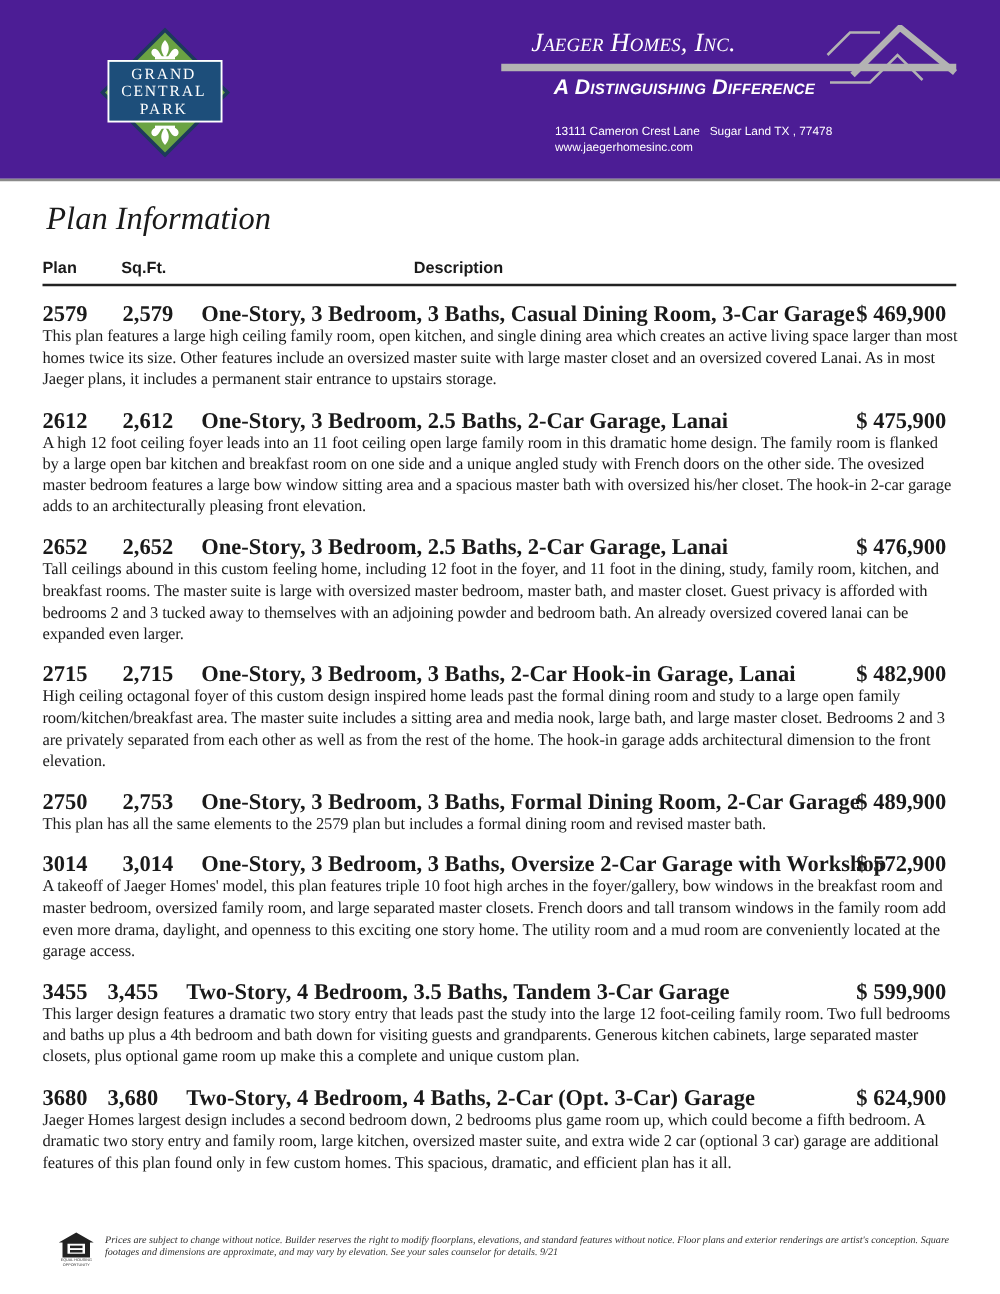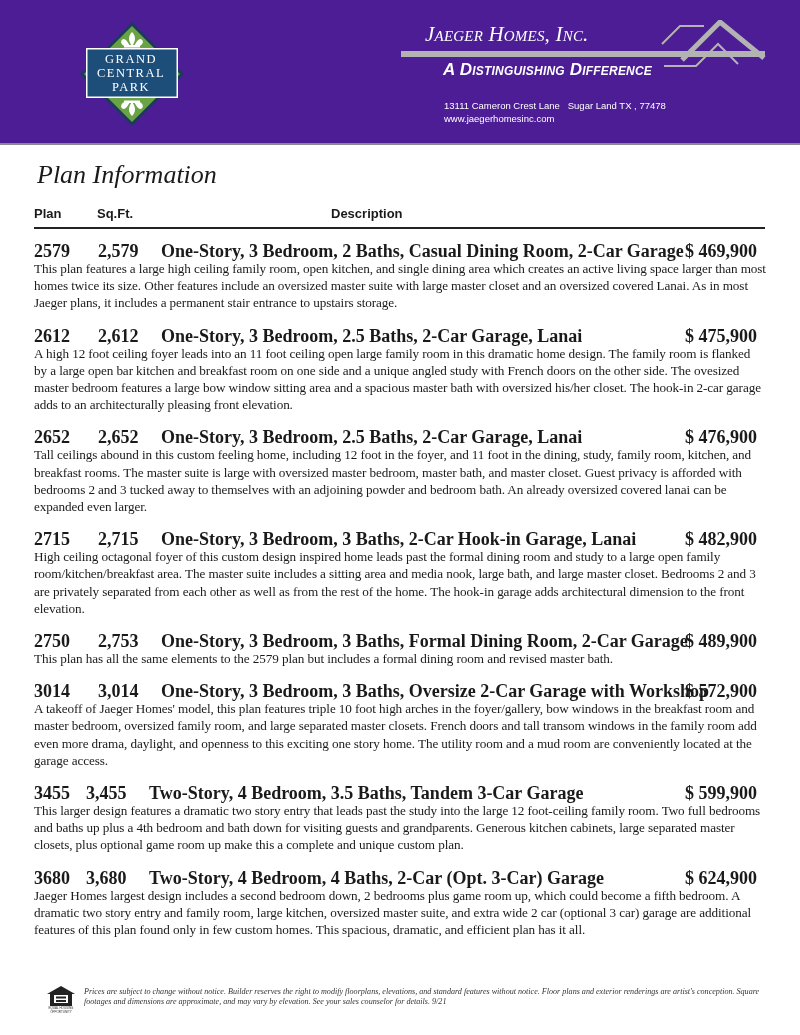--- a/index.html
+++ b/index.html
@@ -103,21 +103,21 @@
   <span class="col-sqft">Sq.Ft.</span>
   <span class="col-desc">Description</span>
 </div>
 <div class="header-rule"></div>
 
 <div class="plans">
   <div class="plan">
     <div class="plan-head">
       <span class="p-num">2579</span>
       <span class="p-sqft">2,579</span>
-      <span class="p-title">One-Story, 3 Bedroom, 2 Baths, Casual Dining Room, 2-Car Garage</span>
+      <span class="p-title">One-Story, 3 Bedroom, 3 Baths, Casual Dining Room, 3-Car Garage</span>
       <span class="p-price">$ 469,900</span>
     </div>
     <p class="plan-desc">This plan features a large high ceiling family room, open kitchen, and single dining area which creates an active living space larger than most homes twice its size.  Other features include an oversized master suite with large master closet and an oversized covered Lanai.  As in most Jaeger plans, it includes a permanent stair entrance to upstairs storage.</p>
   </div>
 
   <div class="plan">
     <div class="plan-head">
       <span class="p-num">2612</span>
       <span class="p-sqft">2,612</span>
       <span class="p-title">One-Story, 3 Bedroom, 2.5 Baths, 2-Car Garage, Lanai</span>

